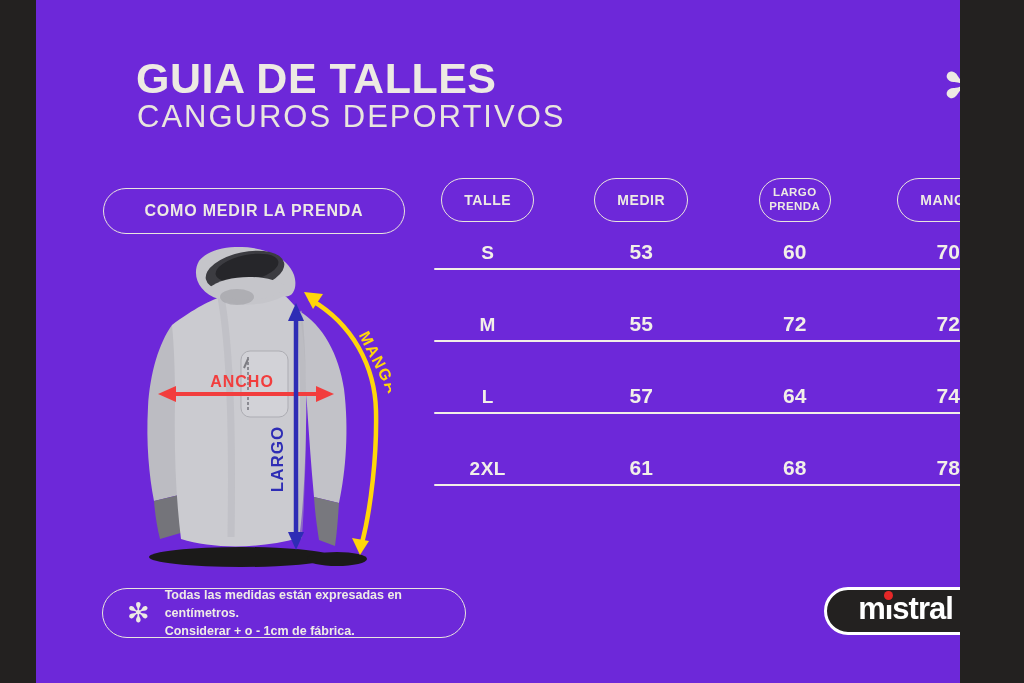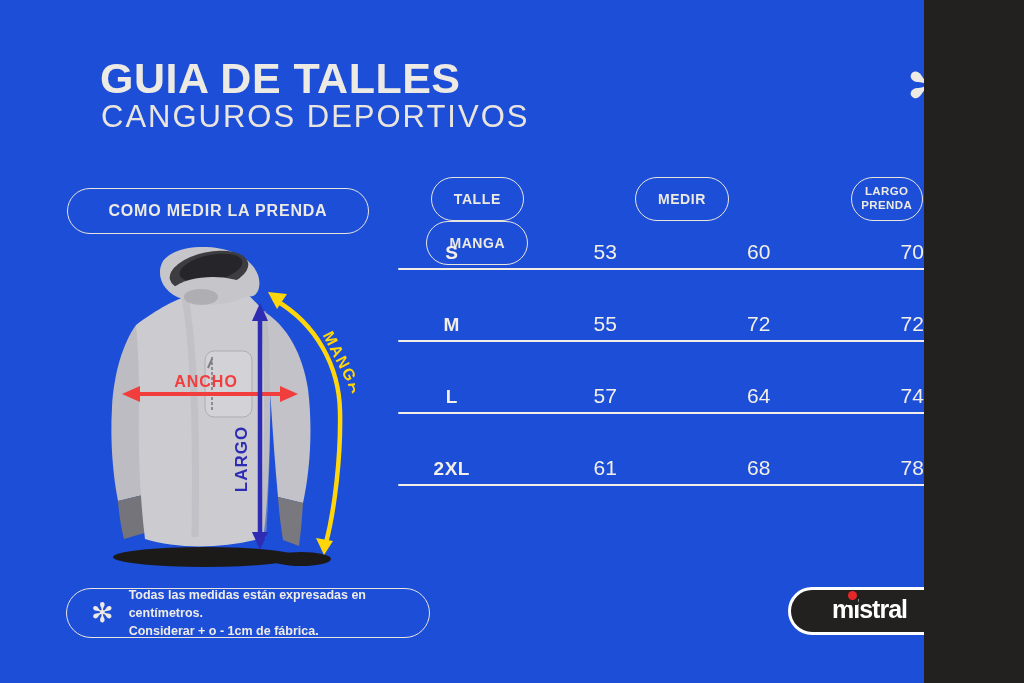--- a/index.html
+++ b/index.html
@@ -1,58 +1,58 @@
 <!DOCTYPE html>
 <html><head>
 <meta charset="utf-8">
 <style>
   html,body{margin:0;padding:0;background:#232120;}
   .canvas{
-    position:relative;width:924px;height:683px;background:#1d4ed8;
-    font-family:"Liberation Sans",sans-serif;color:#edeae3;overflow:hidden;
+    position:relative;width:924px;height:683px;background:#6d28d9;
+    font-family:"Liberation Sans",sans-serif;color:#edeae3;overflow:hidden;margin-left:36px;
   }
   
   .title{position:absolute;left:100px;top:57px;margin:0;font-size:43px;font-weight:700;
          letter-spacing:.5px;color:#edeae3;line-height:1;}
   .subtitle{position:absolute;left:101px;top:101px;margin:0;font-size:31px;font-weight:400;
          letter-spacing:2px;color:#e9e5de;line-height:1;}
   .top-ast{position:absolute;left:906px;top:57px;font-size:58px;line-height:1;color:#edeae3;}
   
   .howto{position:absolute;left:67px;top:188px;width:302px;height:46px;box-sizing:border-box;
          background:transparent;border:1.5px solid #e9e5de;border-radius:24px;color:#edeae3;
          font-family:inherit;font-weight:700;font-size:16px;letter-spacing:.8px;
          display:flex;align-items:center;justify-content:center;cursor:pointer;}
   
   .table{position:absolute;left:375px;top:177px;width:614px;}
-  .thead{display:grid;grid-template-columns:repeat(3,1fr);height:46px;}
+  .thead{display:grid;grid-template-columns:repeat(4,1fr);height:46px;}
   .hcell{display:flex;align-items:center;justify-content:center;}
   .pill{border:1.5px solid #e9e5de;border-radius:23px;height:44px;box-sizing:border-box;
         display:flex;align-items:center;justify-content:center;padding:0 22px;
         font-weight:700;font-size:14px;letter-spacing:.6px;text-align:center;color:#edeae3;}
   .pill.small{font-size:11.5px;line-height:1.2;padding:0 12px;max-width:72px;letter-spacing:.4px;}
   .trow{position:relative;display:grid;grid-template-columns:repeat(4,1fr);align-items:end;
         height:72px;padding-bottom:6px;box-sizing:border-box;}
   .trow.first{height:47px;}
   .trow::after{content:"";position:absolute;left:23px;right:30px;bottom:0;height:2px;
         background:#f2eee7;border-radius:1px;}
-  .cell{text-align:center;font-size:21px;font-weight:400;color:#f2efe8;}
+  .cell{text-align:center;font-size:21px;font-weight:700;color:#f2efe8;}
   .cell.size{font-weight:700;font-size:19px;letter-spacing:.5px;}
   
   .figure{position:absolute;left:105px;top:247px;width:250px;height:335px;}
   
   .footnote{position:absolute;left:66px;top:588px;width:364px;height:50px;box-sizing:border-box;
         border:1.5px solid #e9e5de;border-radius:26px;display:flex;align-items:center;}
   .fn-ast{font-size:27px;line-height:1;margin-left:24px;color:#edeae3;}
   .fn-text{margin-left:15px;font-size:12.5px;font-weight:700;line-height:1.45;color:#efece6;}
   .fn-text span{display:block;}
   
   .logo{position:absolute;left:788px;top:587px;width:163px;height:48px;box-sizing:border-box;
         border:3px solid #ffffff;border-radius:25px;background:#232120;
         display:flex;align-items:center;justify-content:center;}
-  .logo-text{font-size:25px;font-weight:700;letter-spacing:-1px;color:#ffffff;position:relative;top:-2px;}
+  .logo-text{font-size:31px;font-weight:700;letter-spacing:-1px;color:#ffffff;position:relative;top:-2px;}
   .logo-patch{position:absolute;left:56px;top:7px;width:11px;height:8px;background:#232120;}
   .logo-dot{position:absolute;left:57px;top:1px;width:9px;height:9px;border-radius:50%;background:#e52727;}
   .logo-reg{position:absolute;right:-4px;top:-9px;font-size:10px;color:#ffffff;}
 </style>
 </head>
 <body>
 
 <div class="canvas">
 
   <h1 class="title">GUIA DE TALLES</h1>

